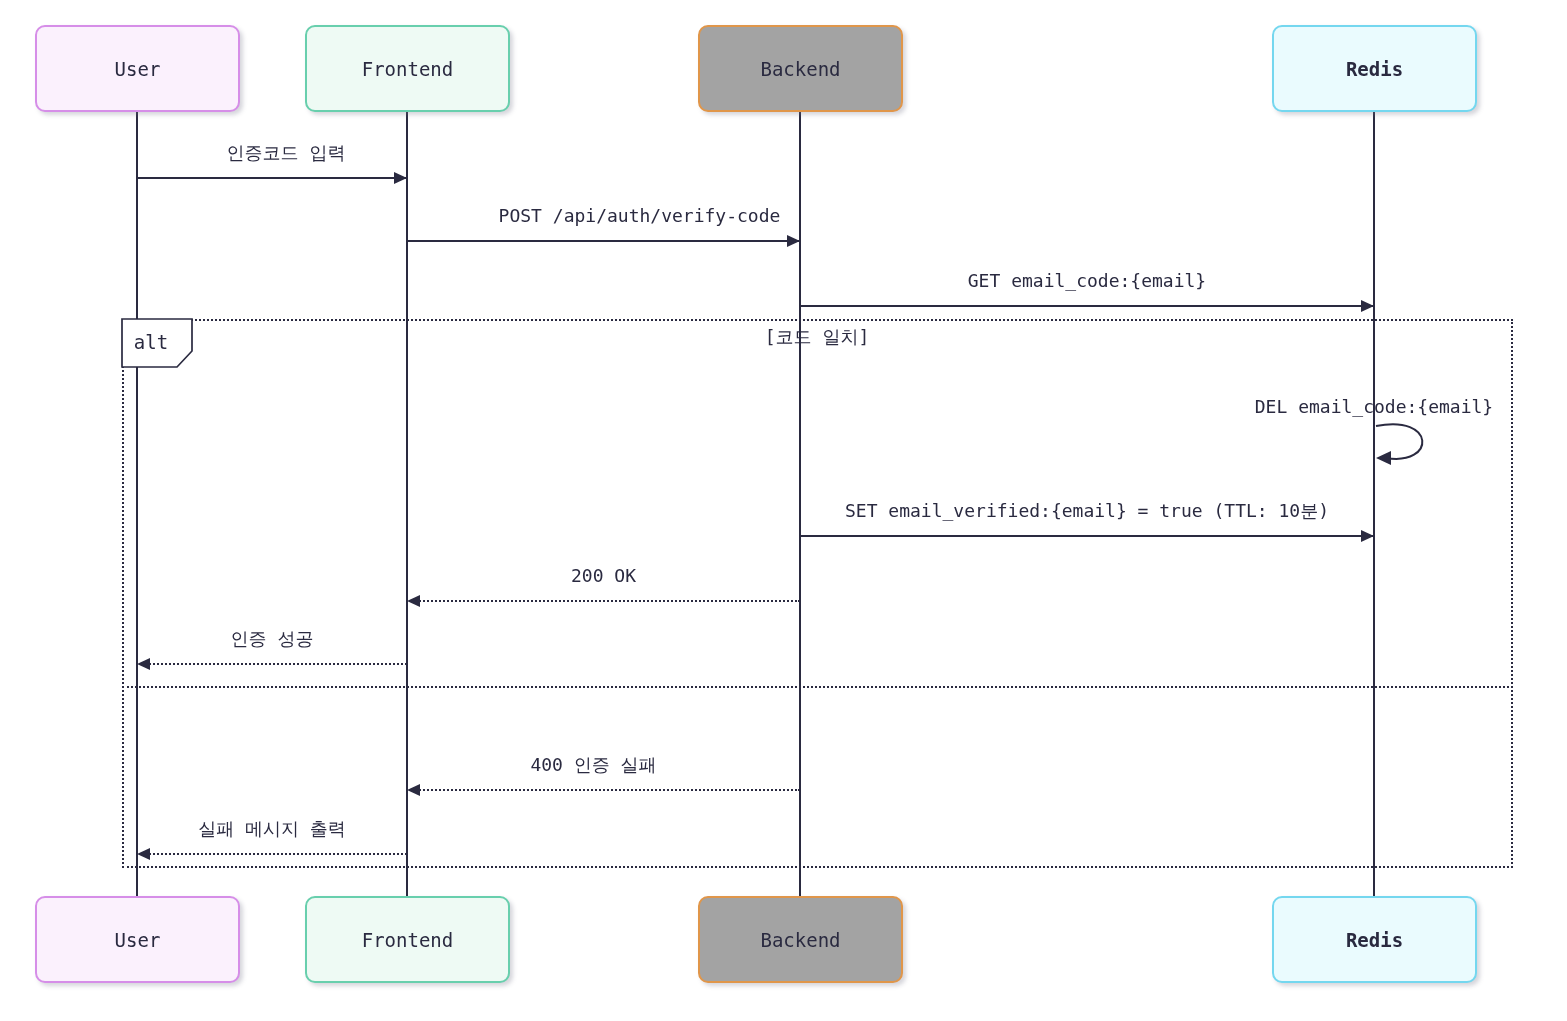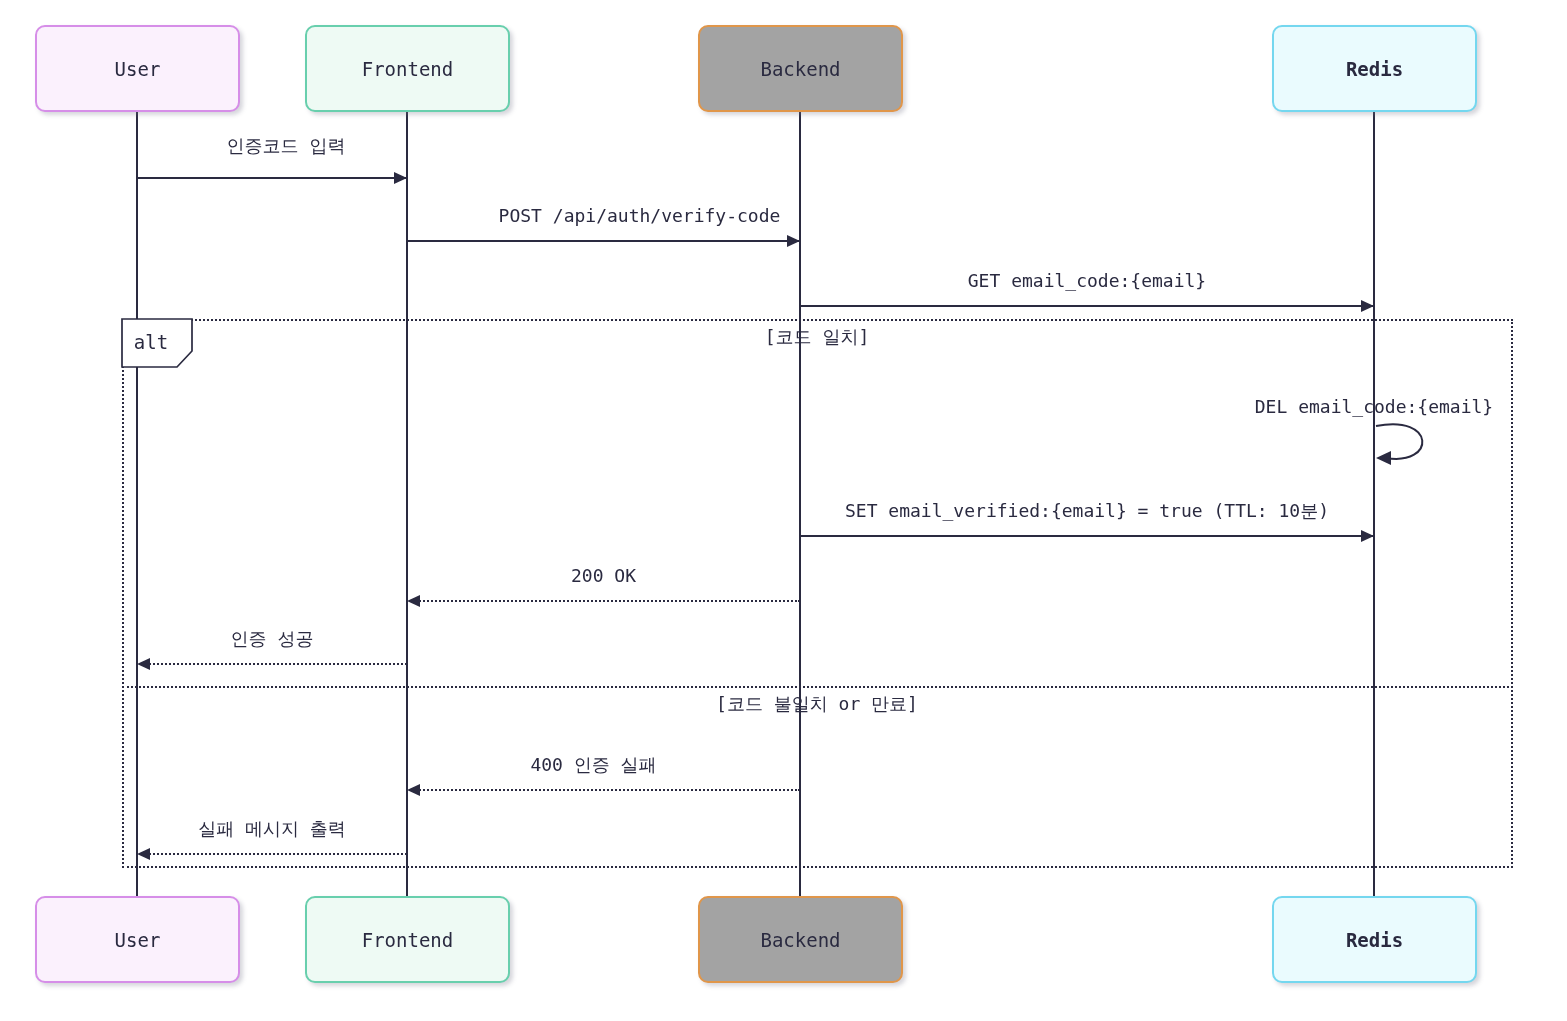--- a/index.html
+++ b/index.html
@@ -43,23 +43,22 @@
   <div class="lifeline" style="left:799px"></div>
   <div class="lifeline" style="left:1373px"></div>
 
   <div class="frame"></div>
   <div class="frame-divider"></div>
   <svg class="alt-label-box" width="74" height="52">
     <path d="M1 1 H71 V33 L56 49 H1 Z" fill="#ffffff" stroke="#2a2a40" stroke-width="1.7"></path>
   </svg>
   <div class="alt-label-text">alt</div>
   <div class="cond-label" style="top:325px">[코드 일치]</div>
-  <div class="cond-label" style="top:692px">[코드 불일치 or 만료]</div>
 
-  <div class="msg-label" style="left:137px;width:298px;top:134px">인증코드 입력</div>
+  <div class="msg-label" style="left:137px;width:298px;top:141px">인증코드 입력</div>
   <div class="line" style="left:137px;width:270px;top:177px"></div>
   <div class="arr right" style="left:394px;top:172px"></div>
 
   <div class="msg-label" style="left:407px;width:465px;top:204px">POST /api/auth/verify-code</div>
   <div class="line" style="left:407px;width:393px;top:240px"></div>
   <div class="arr right" style="left:787px;top:235px"></div>
 
   <div class="msg-label" style="left:800px;width:574px;top:269px">GET email_code:{email}</div>
   <div class="line" style="left:800px;width:574px;top:305px"></div>
   <div class="arr right" style="left:1361px;top:300px"></div>

